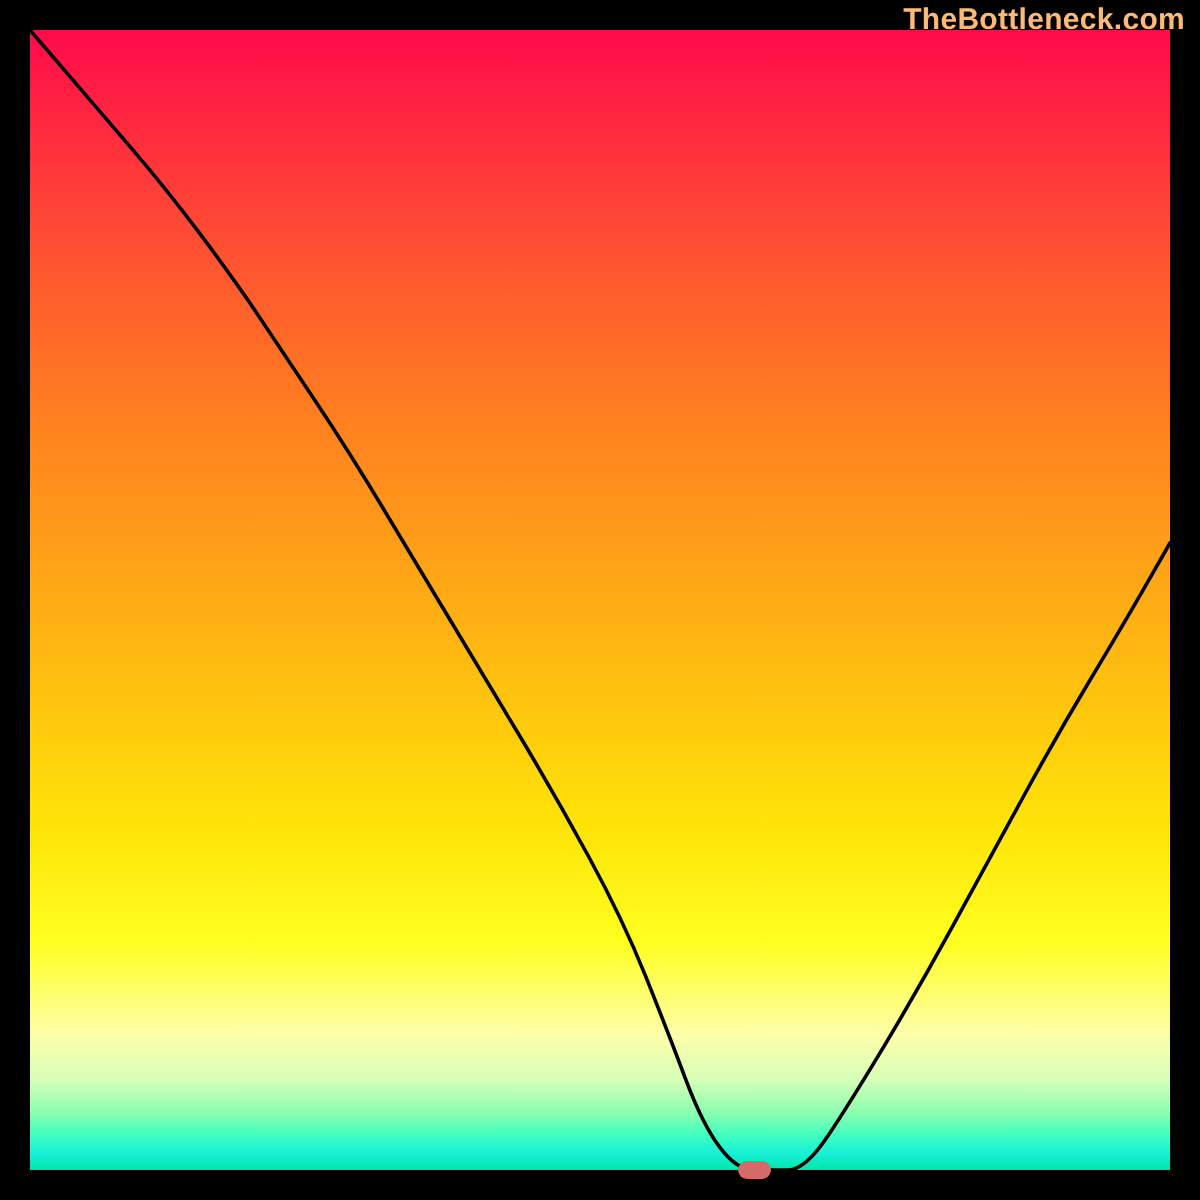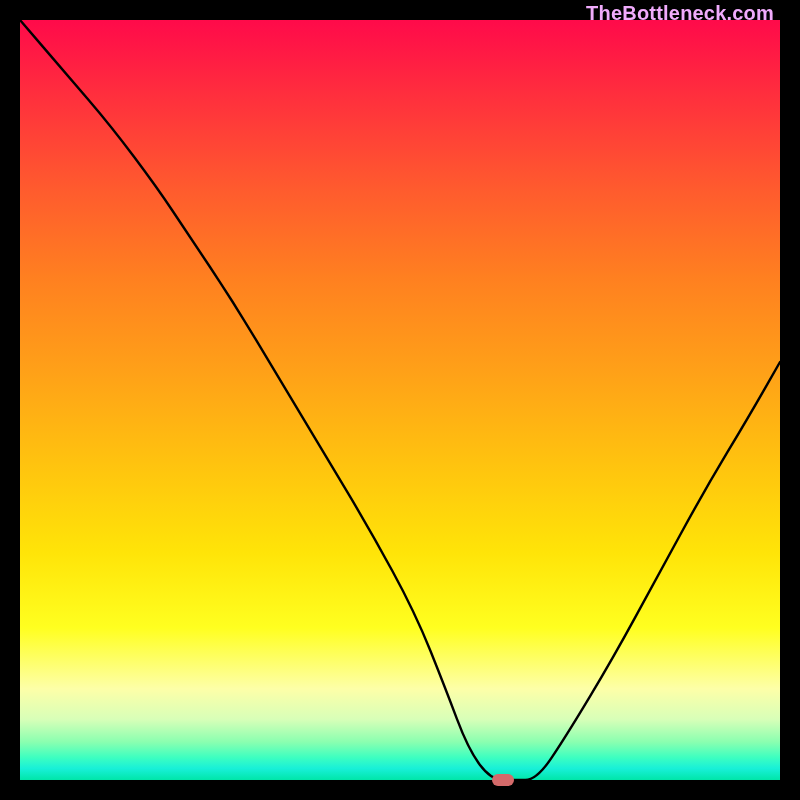--- a/index.html
+++ b/index.html
@@ -36,22 +36,22 @@
       #d8ffb8 92%,
       #8affb0 95%,
       #3effc0 97%,
       #18f0d8 98.5%,
       #00e6a8 100%
     );
   }
   .watermark {
     position: absolute;
     top: 2px;
-    right: 26px;
-    color: #f0abfc;
+    right: 10px;
+    color: #fdba74;
     font-size: 20px;
     font-weight: 600;
     letter-spacing: 0.2px;
     user-select: none;
   }
   svg.curve {
     position: absolute;
     left: 0;
     top: 0;
     width: 760px;

